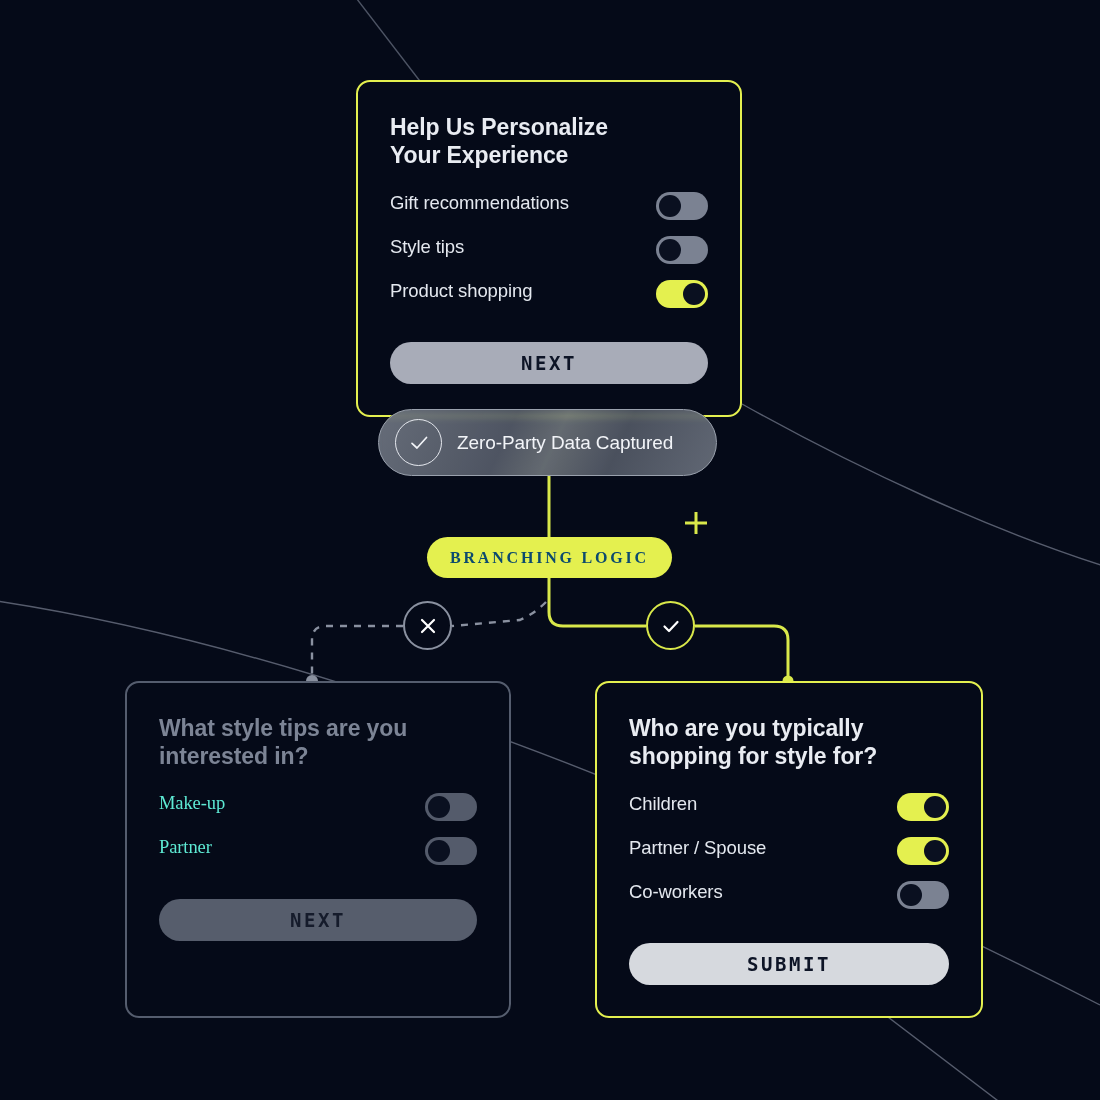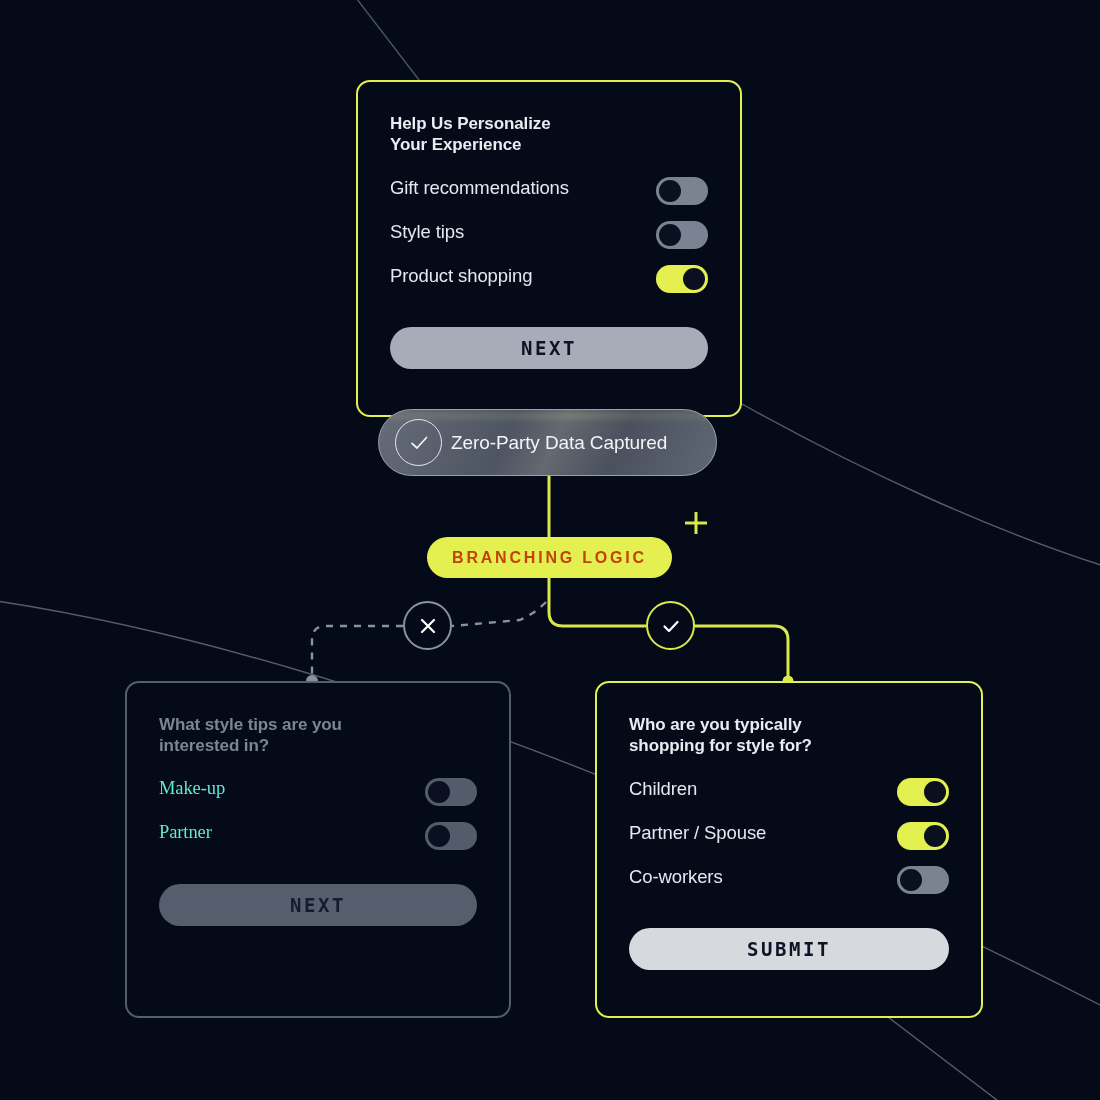--- a/index.html
+++ b/index.html
@@ -42,21 +42,21 @@
     background: #050a18;
   }
   .card.active {
     border: 2px solid #e4f04f;
   }
   .card.dim {
     border: 2px solid #555d6e;
   }
 
   .card-title {
-    font-size: 17px;
+    font-size: 23px;
     font-weight: 700;
     line-height: 1.21;
     letter-spacing: -0.1px;
     color: #e9ecf2;
     white-space: pre-line;
   }
   .card.dim .card-title {
     color: #7c8495;
     font-weight: 700;
   }
@@ -151,46 +151,46 @@
     width: 45px;
     height: 45px;
     border-radius: 50%;
     border: 1.5px solid #e6e9ef;
     display: flex;
     align-items: center;
     justify-content: center;
     flex: none;
   }
   #badge .badge-label {
-    margin-left: 9px;
+    margin-left: 15px;
     font-size: 19px;
     color: #f2f4f8;
     letter-spacing: -0.1px;
   }
 
   
   #branch-pill {
     position: absolute;
     left: 427px;
     top: 537px;
     width: 245px;
     height: 41px;
     border-radius: 21px;
     background: #e4f04f;
     display: flex;
     align-items: center;
     justify-content: center;
     z-index: 25;
   }
   #branch-pill span {
-    font-family: Liberation Sans, sans-serif;
+    font-family: Liberation Serif, serif;
     font-size: 16px;
     font-weight: 700;
     letter-spacing: 2.8px;
-    color: #c2410c;
+    color: #0c4a6e;
   }
 
   
   .node {
     position: absolute;
     width: 49px;
     height: 49px;
     box-sizing: border-box;
     border-radius: 50%;
     background: #050a18;

